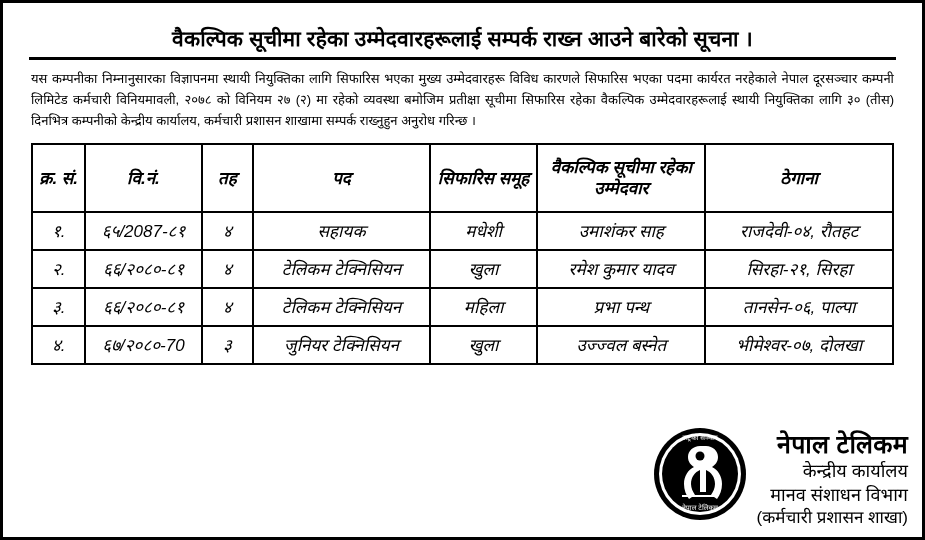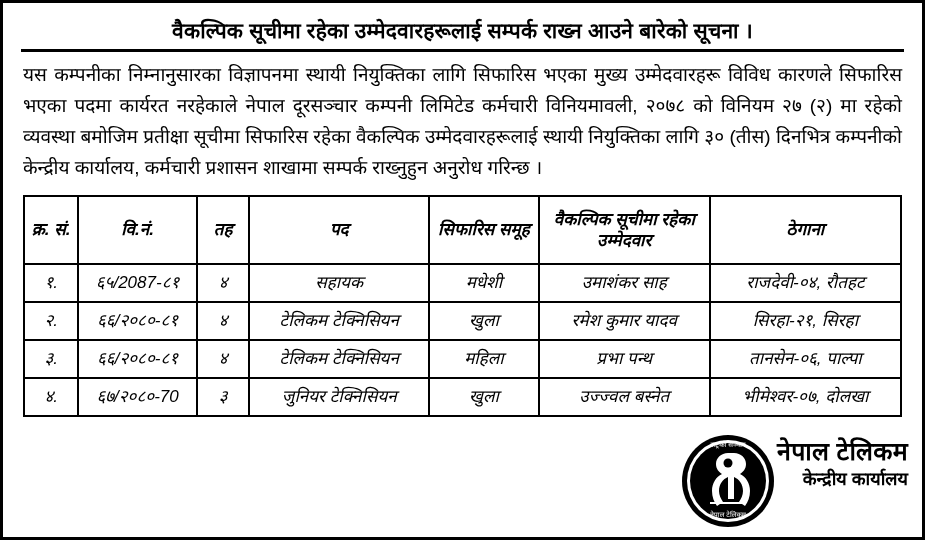--- a/index.html
+++ b/index.html
@@ -14,37 +14,37 @@
     color: #000;
     overflow: hidden;
   }
   .page {
     position: relative;
     width: 925px;
     height: 540px;
     box-sizing: border-box;
     border: 3px solid #000;
     background: #fff;
-    padding: 8px;
+    padding: 16px;
   }
   .notice-title {
     margin: 7px 10px 0 10px;
     text-align: center;
     font-size: 21px;
     font-weight: bold;
     letter-spacing: 0.2px;
     line-height: 1.25;
   }
   .title-rule {
     margin: 5px 10px 0 10px;
     border-bottom: 3px solid #000;
   }
   .body-text {
     margin: 8px 12px 0 12px;
-    font-size: 19px;
+    font-size: 13px;
     line-height: 1.62;
     text-align: justify;
     text-justify: inter-word;
   }
   table.candidates {
     margin: 12px 12px 0 12px;
     width: calc(100% - 24px);
     border-collapse: collapse;
     table-layout: fixed;
     font-style: italic;
@@ -95,21 +95,21 @@
     line-height: 1.3;
     padding-top: 2px;
   }
   .ft-brand {
     font-size: 25px;
     font-weight: bold;
     letter-spacing: 0.3px;
   }
   .ft-line {
     font-size: 18px;
-    font-weight: bold;
+    font-weight: normal;
     margin-left: 8px;
   }
   .ft-line.small {
     font-size: 17px;
   }
 </style>
 </head>
 <body>
 
 <div class="page">
@@ -189,16 +189,18 @@
         <path d="M48 20 c-7 0 -12 5 -12 11 c0 5 3 8 6 10 c-6 3 -10 9 -10 17 c0 6 2 11 5 15 l6 -4 c-2 -3 -4 -7 -4 -11 c0 -7 4 -12 9 -14 l0 22 l6 0 l0 -22 c5 2 9 7 9 14 c0 4 -2 8 -4 11 l6 4 c3 -4 5 -9 5 -15 c0 -8 -4 -14 -10 -17 c3 -2 6 -5 6 -10 c0 -6 -5 -11 -12 -11 z" fill="#fff"></path>
         <circle cx="48" cy="30" r="4.5" fill="#000"></circle>
         <path d="M30 70 h36" stroke="#fff" stroke-width="2" fill="none"></path>
         <text x="48" y="14" text-anchor="middle" font-family="'Liberation Sans', sans-serif" font-size="7" fill="#fff">राष्ट्रकाे सञ्चार</text>
         <text x="48" y="84" text-anchor="middle" font-family="'Liberation Sans', sans-serif" font-size="7" fill="#fff">नेपाल टेलिकम</text>
       </svg>
     </div>
     <div class="footer-text">
       <div class="ft-brand">नेपाल टेलिकम</div>
       <div class="ft-line">केन्द्रीय कार्यालय</div>
+      <div class="ft-line">मानव संशाधन विभाग</div>
+      <div class="ft-line small">(कर्मचारी प्रशासन शाखा)</div>
     </div>
   </div>
 
 </div>
 
 </body></html>

